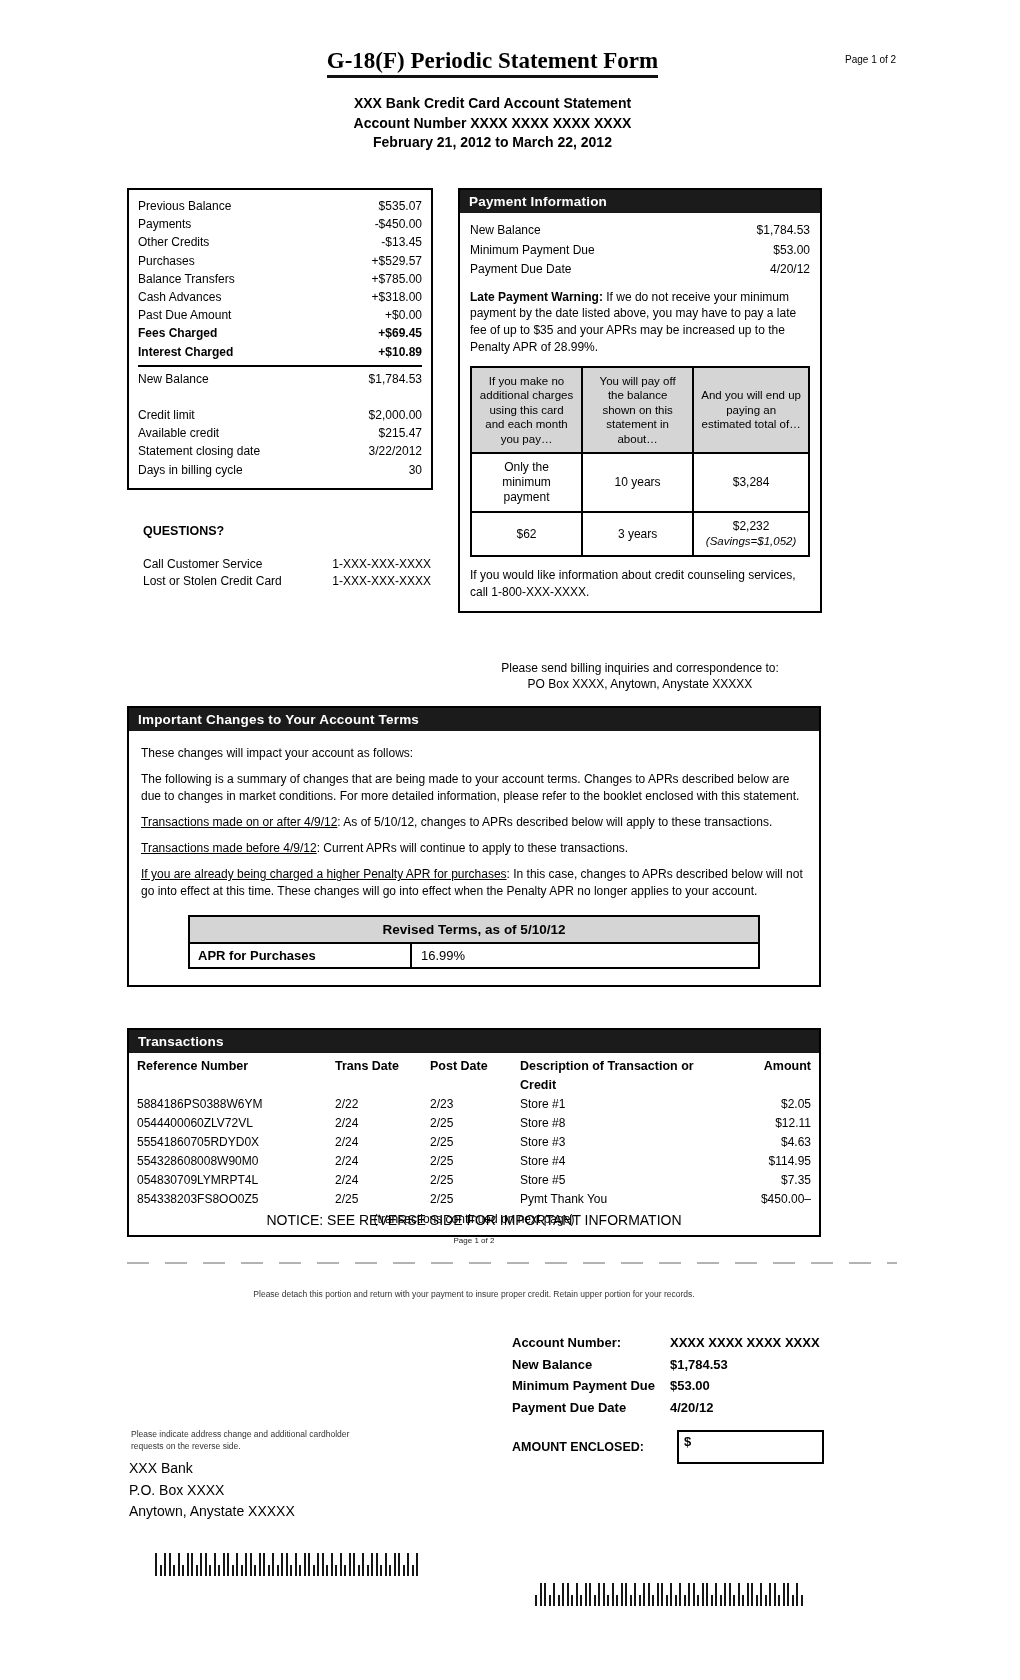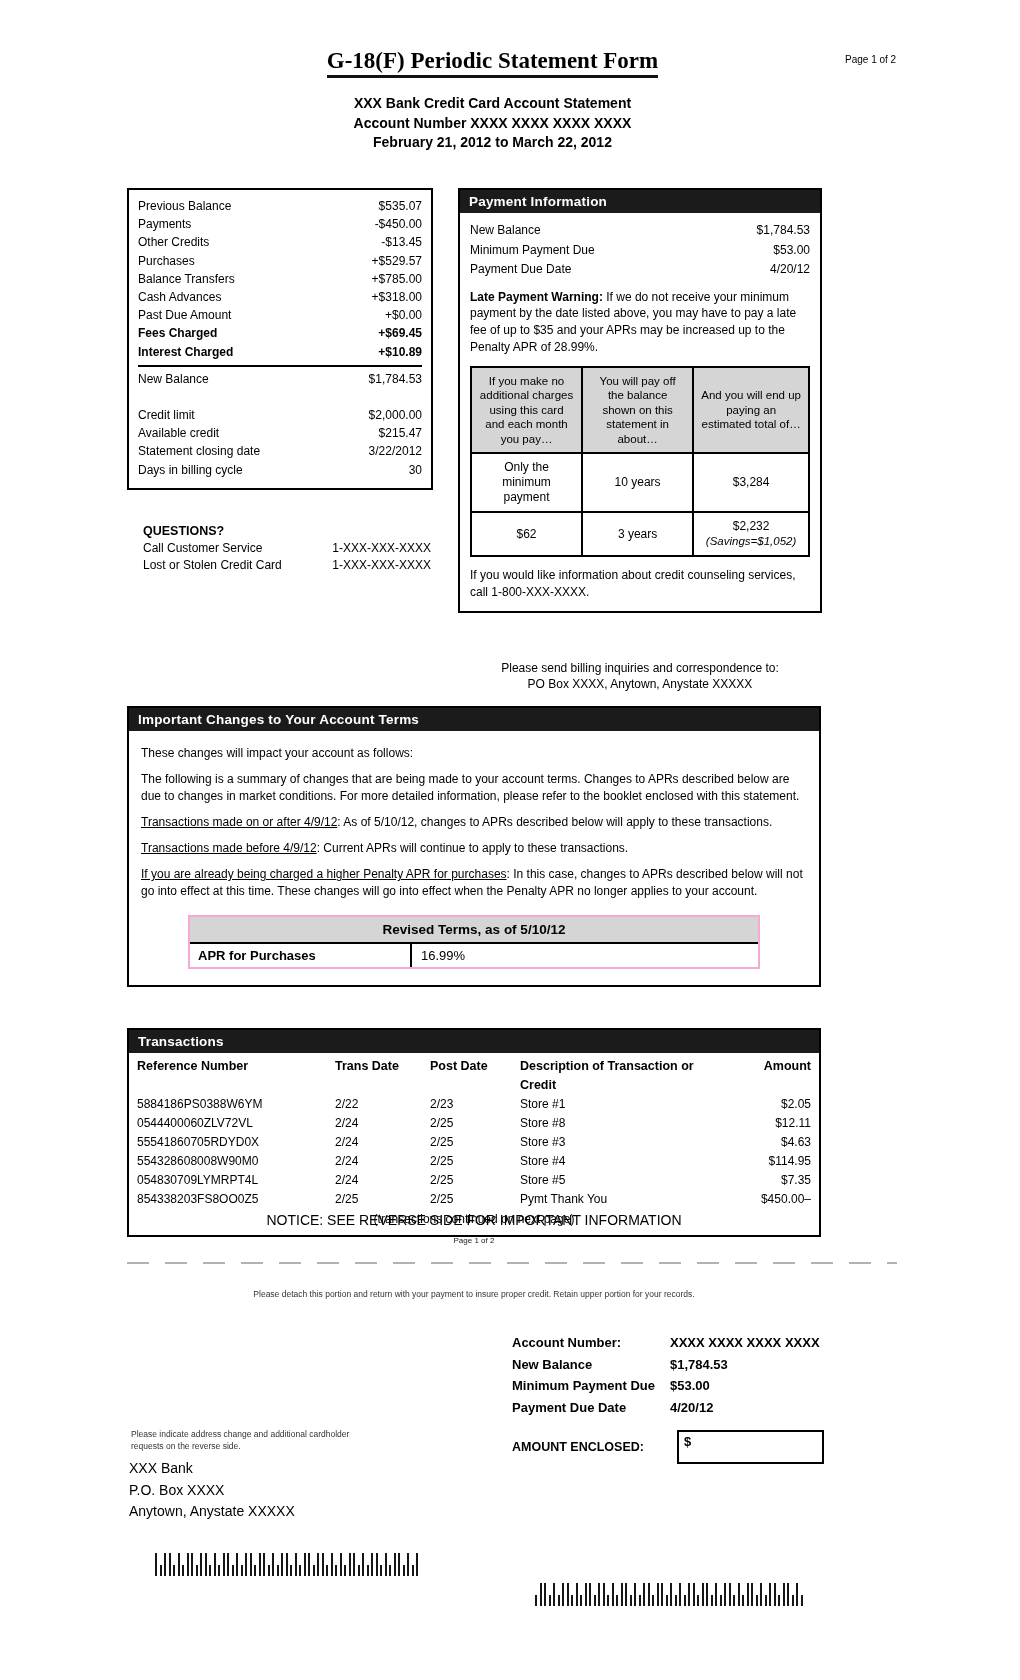--- a/index.html
+++ b/index.html
@@ -24,21 +24,21 @@
   .boxed { border:2px solid #000; background:#fff; }
   
   .summary-box { position:absolute; left:127px; top:188px; width:306px; }
   .sum-body { padding:7px 9px 9px 9px; font-size:12px; }
   .srow { display:flex; justify-content:space-between; line-height:18.2px; }
   .srow.bold { font-weight:bold; }
   .sum-divider { border-top:2px solid #000; margin:4px 0 3px 0; }
   .sum-spacer { height:18px; }
   
   .questions { position:absolute; left:143px; top:524px; width:288px; font-size:12px; }
-  .q-head { font-weight:bold; font-size:12.5px; margin-bottom:2px; }
+  .q-head { font-weight:bold; font-size:12.5px; margin-bottom:18px; }
   .qrow { display:flex; justify-content:space-between; line-height:17px; }
   
   .payment-box { position:absolute; left:458px; top:188px; width:364px; }
   .pay-body { padding:8px 10px 10px 10px; font-size:12px; }
   .prow { display:flex; justify-content:space-between; line-height:19.5px; }
   .warn { margin-top:9px; line-height:16.8px; }
   .warn b { font-weight:bold; }
   .min-table { border-collapse:collapse; margin:10px auto 0 auto; }
   .min-table th, .min-table td {
     border:2px solid #000; text-align:center; vertical-align:middle; padding:6px 7px;
@@ -49,21 +49,21 @@
   .counsel { margin-top:10px; line-height:16.8px; }
   
   .billing-note { position:absolute; left:458px; top:660px; width:364px; text-align:center;
     font-size:12px; line-height:16px; }
   
   .terms-box { position:absolute; left:127px; top:706px; width:694px; }
   .terms-body { padding:10px 12px 14px 12px; font-size:12px; line-height:17px; }
   .terms-body p { margin-top:9px; }
   .terms-body p:first-child { margin-top:4px; }
   .lead-underline { text-decoration:underline; }
-  .revised-table { width:572px; margin:15px auto 2px auto; border:2px solid #f9a8d4; }
+  .revised-table { width:572px; margin:15px auto 2px auto; border:2px solid #000000; }
   .rt-head { background:#d5d5d5; text-align:center; font-weight:bold; font-size:13.5px;
     padding:4px 2px; border-bottom:2px solid #000; }
   .rt-row { display:flex; }
   .rt-label { width:222px; font-weight:bold; font-size:13px; padding:3px 8px; border-right:2px solid #000; }
   .rt-value { flex:1; font-size:13px; padding:3px 9px; }
   
   .trans-box { position:absolute; left:127px; top:1028px; width:694px; }
   .trans-body { padding:4px 8px 6px 8px; font-size:12px; }
   .trow { display:flex; line-height:19px; }
   .trow.head { font-weight:bold; font-size:12.5px; }

